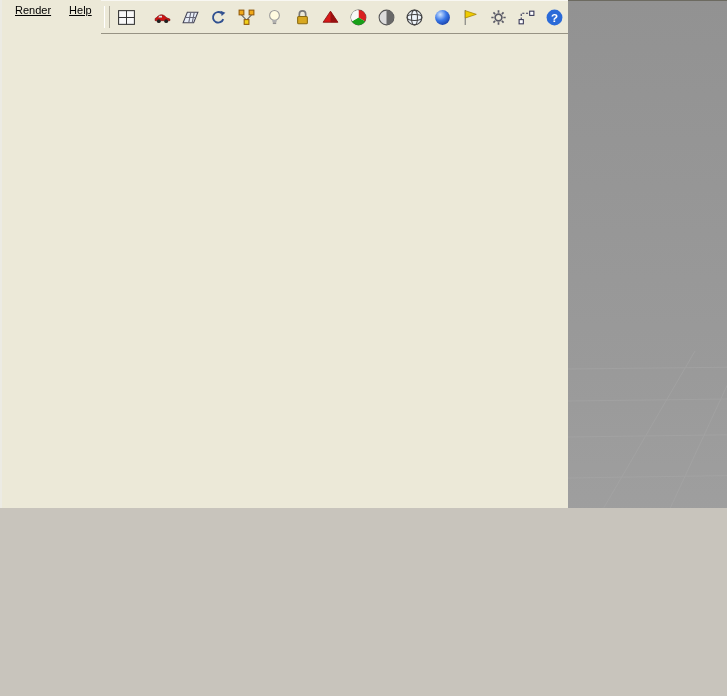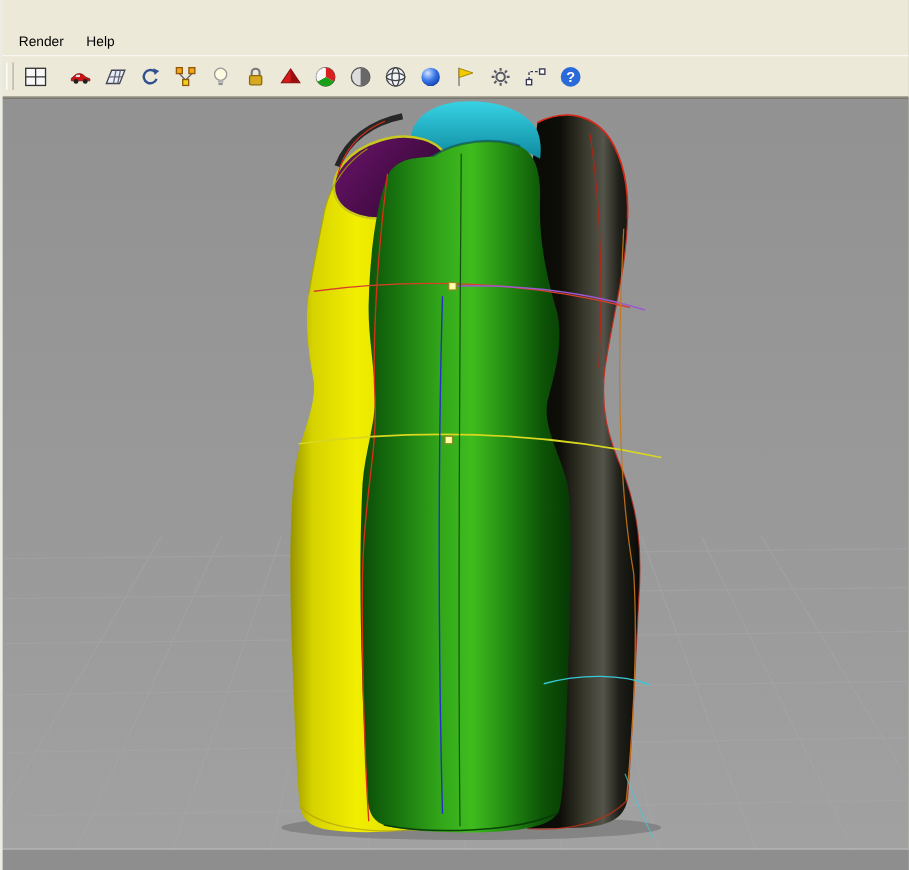--- a/index.html
+++ b/index.html
@@ -1,21 +1,21 @@
 <!DOCTYPE html>
 <html><head>
 <meta charset="utf-8">
 <style>
   html,body{margin:0;padding:0;background:#c8c4bc;}
   .window{
-    width:727px;height:696px;box-sizing:border-box;
+    width:727px;height:508px;box-sizing:border-box;
     border-left:2px solid #ecebe4;
-    display:flex;flex-direction:column;
+    display:flex;flex-direction:row;
     font-family:"Liberation Sans", sans-serif;
-    background:#ece9d8;overflow:hidden;
+    background:#ece9d8;overflow:hidden;text-decoration:underline;
   }
   .titlebar{height:24px;background:#ece9d8;flex:0 0 auto;}
   .menubar{
     height:20px;flex:0 0 auto;background:#ece9d8;
     display:flex;align-items:center;padding-left:4px;
     font-size:11px;color:#000;
   }
   .menu-item{padding:2px 9px;cursor:default;}
   .toolbar{
     height:32px;flex:0 0 auto;background:#ece9d8;

